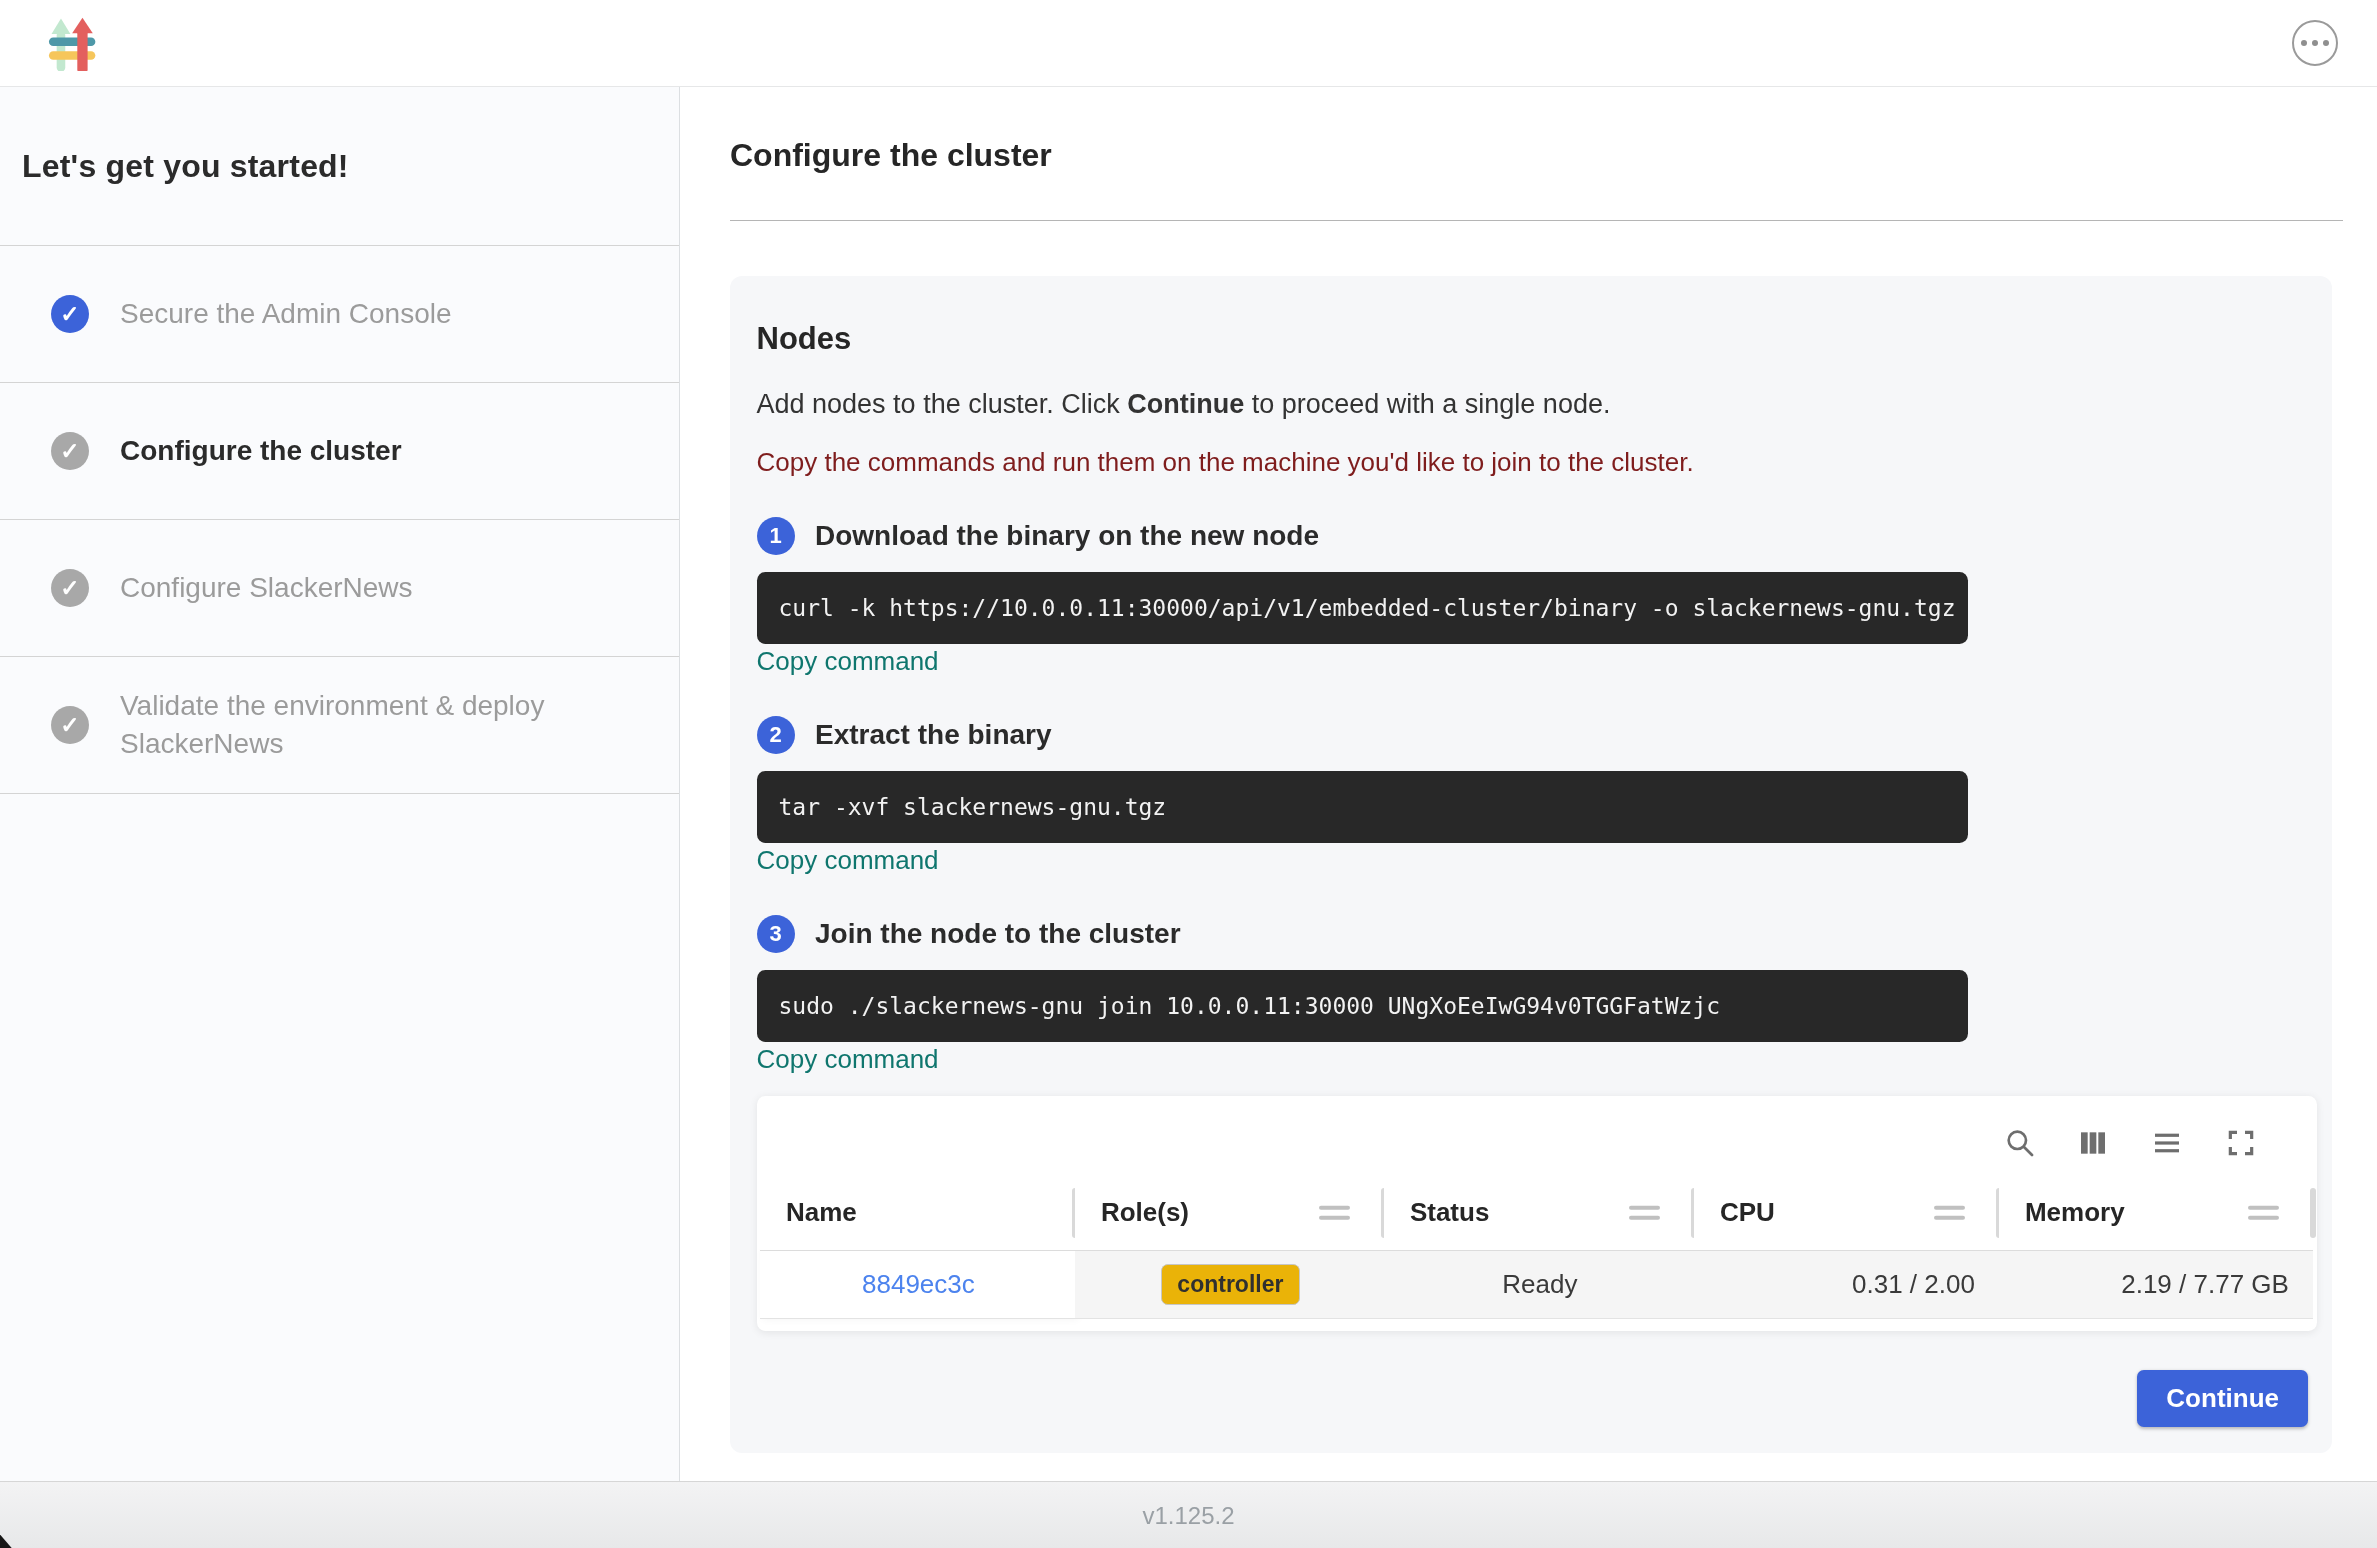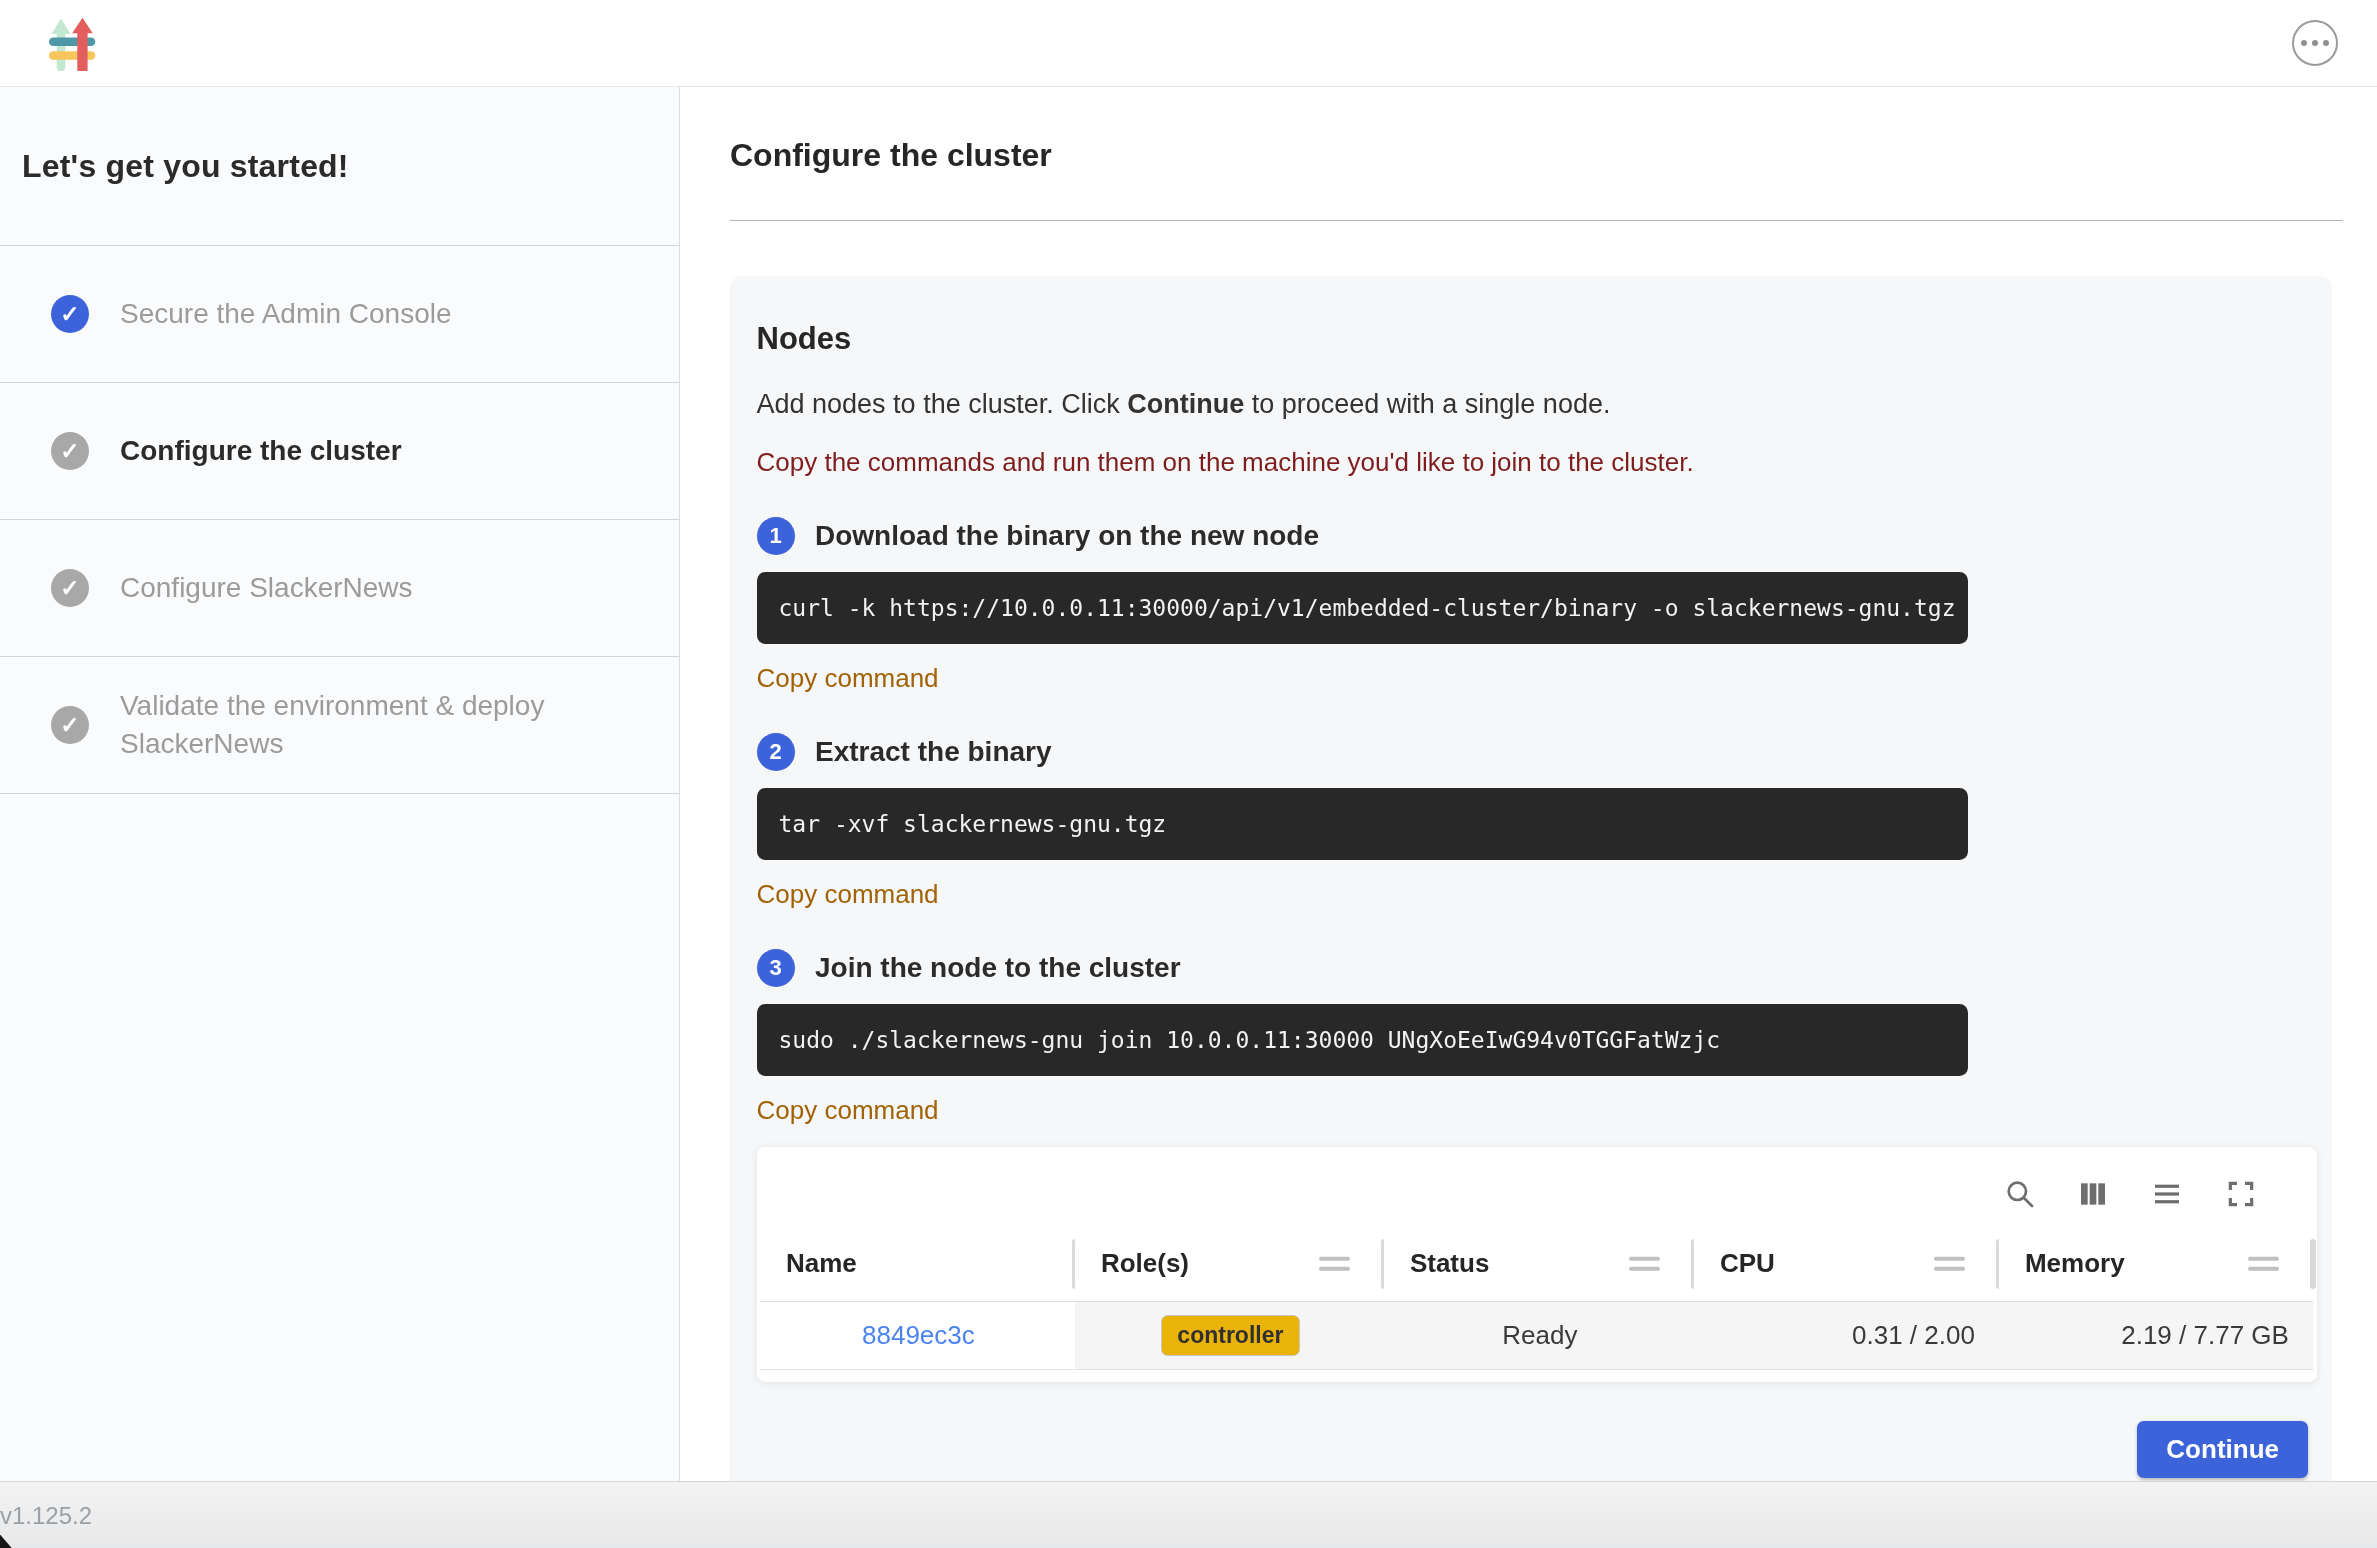--- a/index.html
+++ b/index.html
@@ -70,21 +70,21 @@
     display:flex; align-items:center; justify-content:center;
     color:#fff; font-size:22px; font-weight:bold;
   }
   .step-label { font-size:28px; font-weight:bold; color:#2b2b2b; }
   .code-block {
     width:1211px; margin-top:17px; background:#282828; border-radius:8.5px;
     padding:23px 22px; font-family:"DejaVu Sans Mono", monospace;
     font-size:23px; color:#f2f2f2; white-space:nowrap; overflow:hidden;
   }
   .copy-link {
-    display:inline-block; margin-top:19px; font-size:26px; color:#a16207;
+    display:inline-block; margin-top:2px; font-size:26px; color:#0f766e;
     text-decoration:none; cursor:pointer;text-align:right;
   }
 
   
   .table-card {
     margin-top:20.5px; width:1560px; background:#fff; border-radius:8.5px;
     box-shadow:0 1.7px 8.5px rgba(0,0,0,0.08); padding-bottom:12px;
   }
   .table-toolbar {
     display:flex; justify-content:flex-end; align-items:center; gap:41px;
@@ -128,21 +128,21 @@
     background:#3c63d9; color:#fff; font-size:26px; font-weight:bold;
     font-family:"Liberation Sans", sans-serif;
     padding:13px 29px; border:none; border-radius:6.8px; cursor:pointer;
     box-shadow:0 1.7px 3.4px rgba(0,0,0,0.25);
   }
 
   
   .footer {
     height:68px; border-top:1.7px solid #d6d6d6;
     background:linear-gradient(#f3f3f4, #e7e8e9);
-    display:flex; align-items:center; justify-content:flex-start;
+    display:flex; align-items:center; justify-content:center;
     font-size:24px; color:#9aa0a5;
   }
   .cursor {
     position:absolute; left:-2.6px; bottom:-4.3px; width:0; height:0;
     border-left:19px solid #161616; border-top:22px solid transparent;
   }
 </style>
 </head>
 <body>
 

